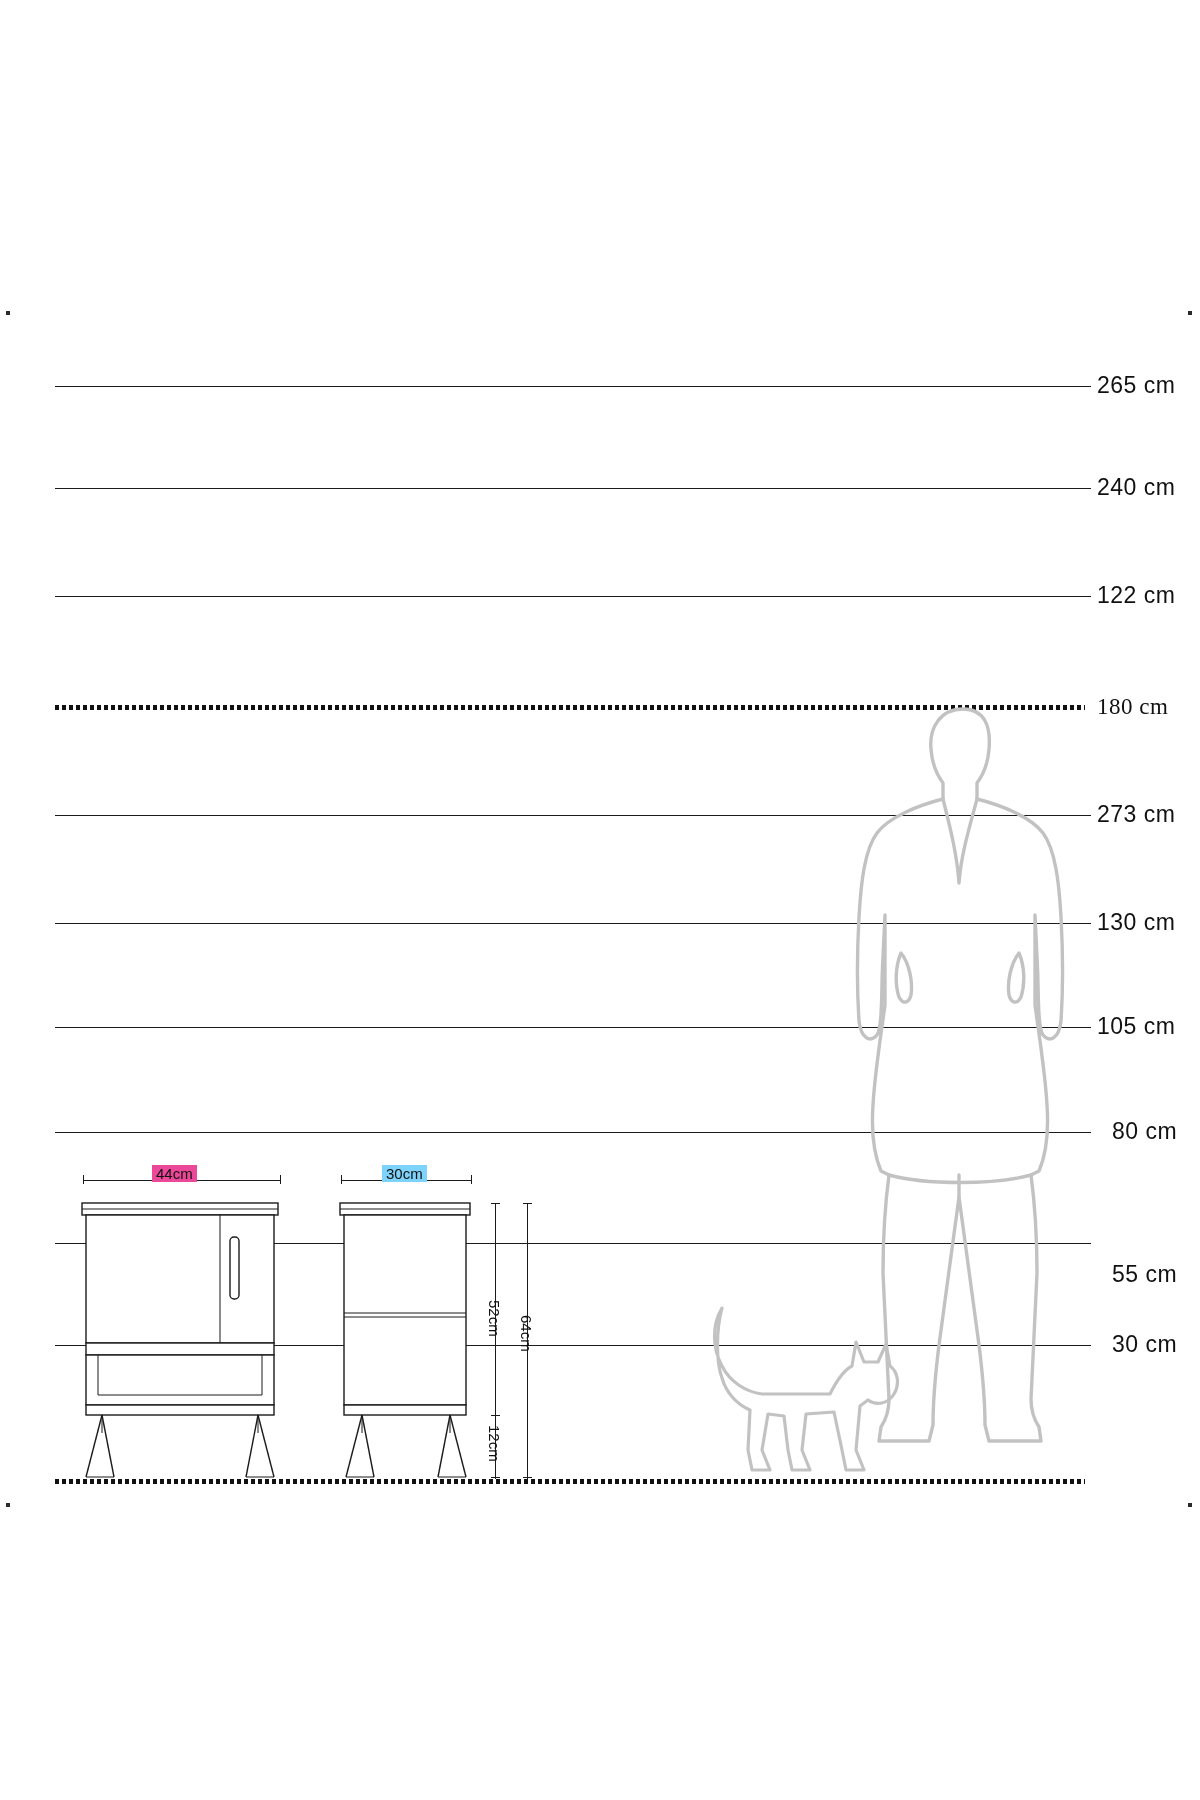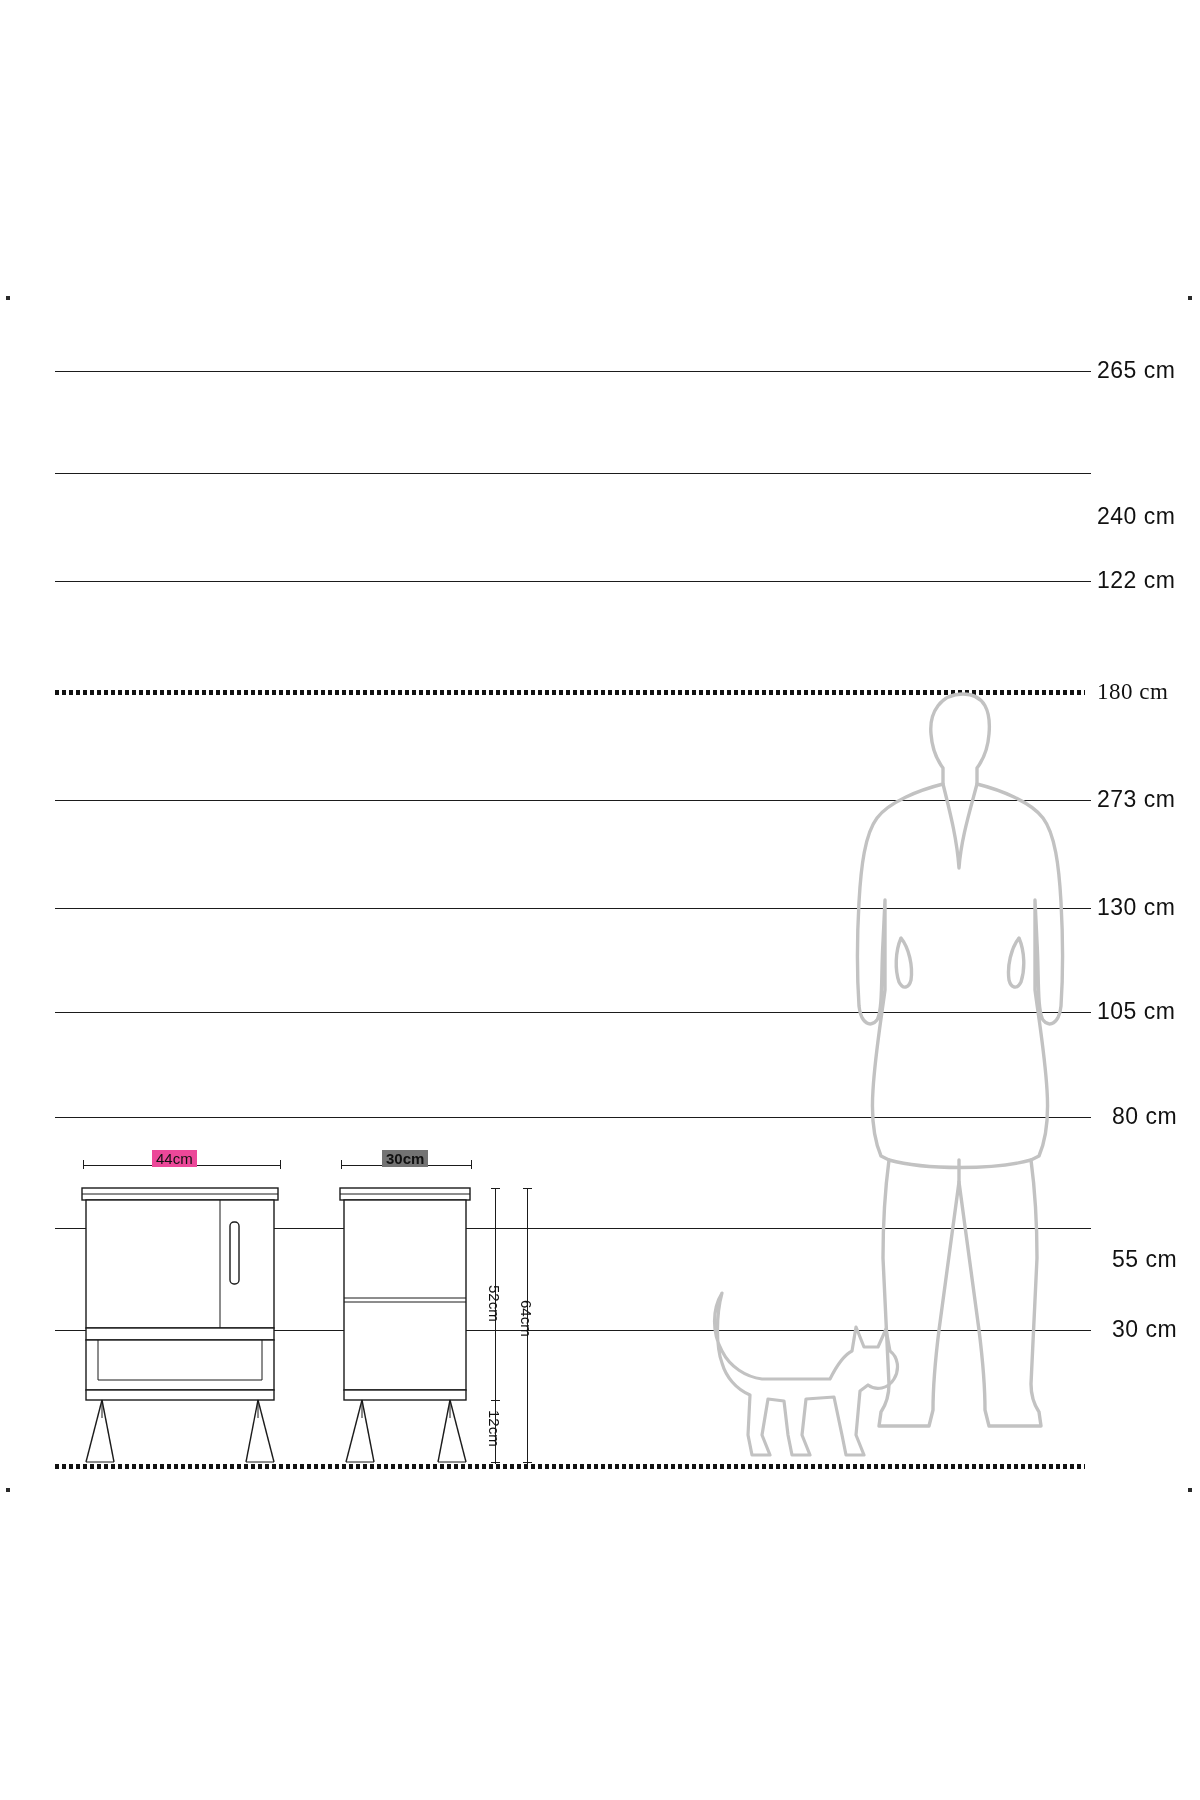--- a/index.html
+++ b/index.html
@@ -9,21 +9,21 @@
   }
   body {
     width: 1200px;
     height: 1800px;
     font-family: "Liberation Sans", sans-serif;
     position: relative;
     overflow: hidden;
   }
   #stage {
     position: absolute;
-    left: 0; top: 0;
+    left: 0; top: 15px;
     width: 1200px;
     height: 1632px;
   }
   .scale-line {
     position: absolute;
     height: 0;
     border-top: 1px solid #1b1b1b;
   }
   .scale-line.thick {
     border-top: none;
@@ -97,21 +97,21 @@
   <div class="corner-dot" style="left:1188px; top:296px;"></div>
   <div class="corner-dot" style="left:6px; top:1488px;"></div>
   <div class="corner-dot" style="left:1188px; top:1488px;"></div>
 
   <div class="scale-line" style="left:55px; top:371px; width:1018px;"></div>
   <div class="tick" style="left:1073px; top:371px;"></div>
   <div class="scale-label" style="left:1097px; top:357px;">265 cm</div>
 
   <div class="scale-line" style="left:55px; top:473px; width:1018px;"></div>
   <div class="tick" style="left:1073px; top:473px;"></div>
-  <div class="scale-label" style="left:1097px; top:459px;margin-top:44px;">240 cm</div>
+  <div class="scale-label" style="left:1097px; top:459px;">240 cm</div>
 
   <div class="scale-line" style="left:55px; top:581px; width:1018px;"></div>
   <div class="tick" style="left:1073px; top:581px;"></div>
   <div class="scale-label" style="left:1097px; top:567px;">122 cm</div>
 
   <div class="scale-line thick" style="left:55px; top:690px; width:1030px;"></div>
   <div class="scale-label" style="left:1097px; top:679px;font-family:Liberation Serif, serif;">180 cm</div>
 
   <div class="scale-line" style="left:55px; top:800px; width:1018px;"></div>
   <div class="tick" style="left:1073px; top:800px;"></div>
@@ -190,21 +190,21 @@
       <path d="M112 220 L128 282"></path>
       <path d="M100 282 L128 282" stroke-width="1"></path>
       <path d="M24 220 L24 238" stroke-width="1"></path>
       <path d="M112 220 L112 238" stroke-width="1"></path>
     </svg>
   </div>
 
   <div class="dim-line-h" style="left:341px; top:1165px; width:130px;"></div>
   <div class="cap-v" style="left:341px; top:1160px;"></div>
   <div class="cap-v" style="left:471px; top:1160px;"></div>
-  <div class="dim-label" style="left:382px; top:1150px; background:#737373; padding:0 4px;font-weight:bold;">30cm</div>
+  <div class="dim-label" style="left:382px; top:1150px; background:#7dd3fc; padding:0 4px;">30cm</div>
 
   <div class="dim-line-v" style="left:495px; top:1188px; height:212px;"></div>
   <div class="cap-h" style="left:491px; top:1188px;"></div>
   <div class="cap-h" style="left:491px; top:1400px;"></div>
   <div class="dim-label vertical" style="left:503px; top:1285px;">52cm</div>
 
   <div class="dim-line-v" style="left:495px; top:1400px; height:64px;"></div>
   <div class="cap-h" style="left:491px; top:1462px;"></div>
   <div class="dim-label vertical" style="left:503px; top:1410px;">12cm</div>
 

